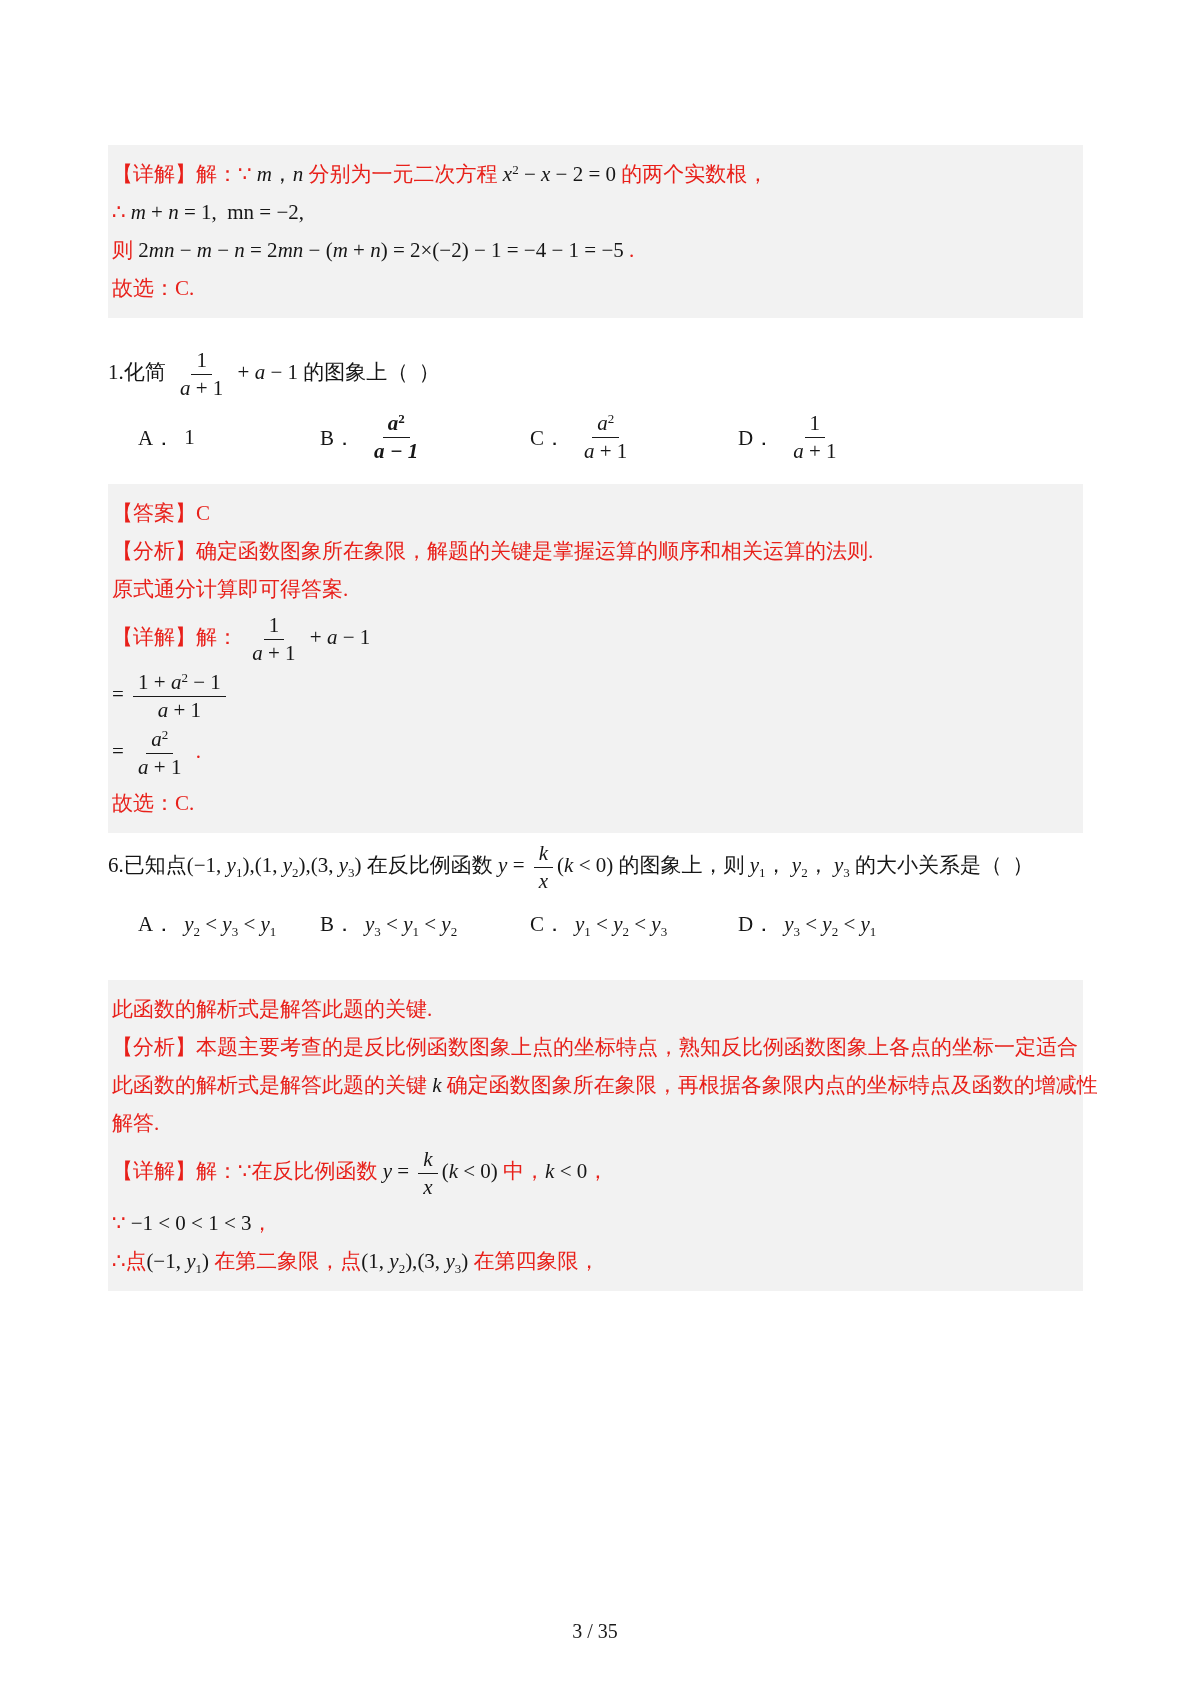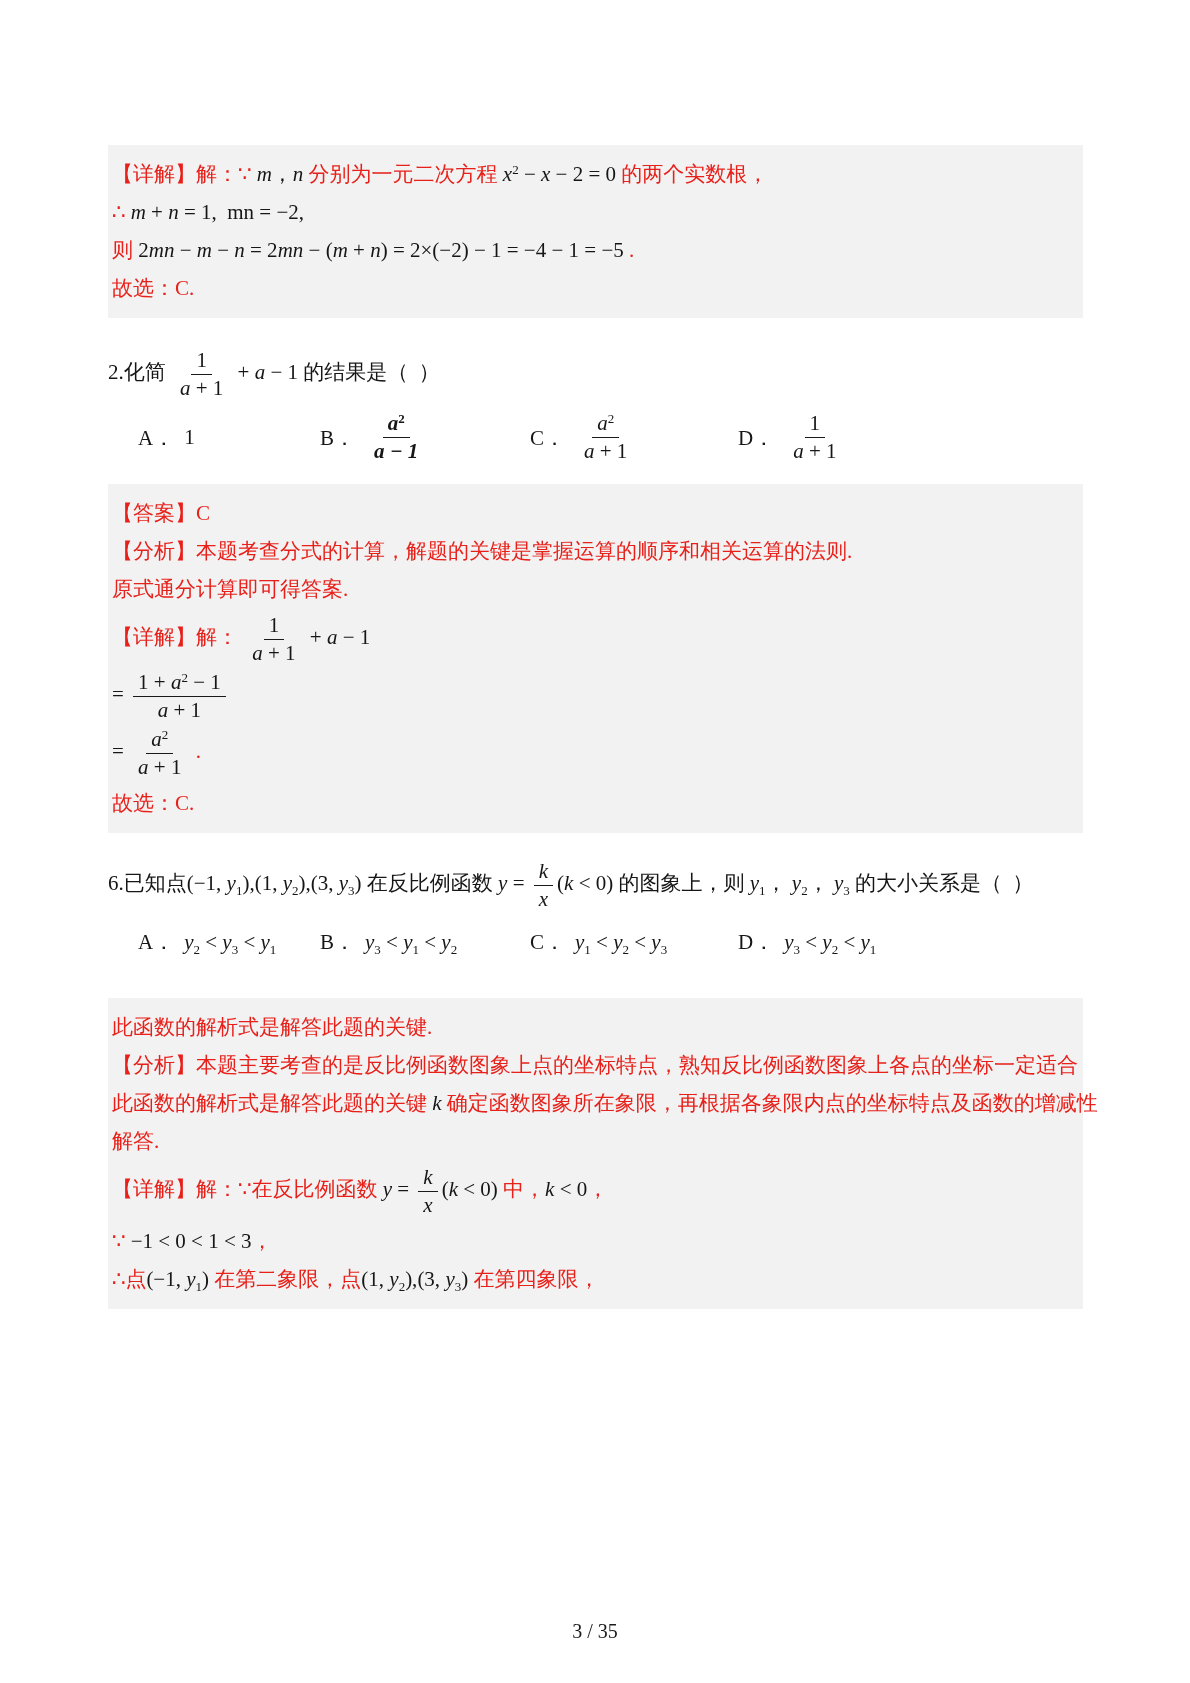--- a/index.html
+++ b/index.html
@@ -32,45 +32,45 @@
   .b1{margin-top:145px;}
   .q5{margin-top:30px;}
   .options{display:flex;align-items:center;padding-left:30px;margin-top:10px;}
   .opt{display:flex;align-items:center;white-space:nowrap;}
   .opt:nth-child(1){width:182px;}
   .opt:nth-child(2){width:210px;}
   .opt:nth-child(3){width:208px;}
   .opt:nth-child(4){flex:1;}
   .opt-label{margin-right:10px;}
   .b2{margin-top:20px;}
-  .q6{margin-top:26px;}
+  .q6{margin-top:8px;}
   .q6 .options{margin-top:16px;}
   .b3{margin-top:42px;}
   .page-footer{
     position:absolute;top:1620px;left:0;right:0;
     text-align:center;font-size:20px;color:#1a1a1a;
   }
 </style>
 </head>
 <body>
 
 <div class="page">
 
   <section class="content-block ans-block b1">
     <div class="line"><span class="seg red">【详解】</span><span class="seg red">解：</span><span class="seg red">∵ </span><span class="seg it">m</span><span class="seg">，</span><span class="seg it">n</span><span class="seg red"> 分别为一元二次方程 </span><span class="seg it">x</span><span class="seg sup">2</span><span class="seg"> − </span><span class="seg it">x</span><span class="seg"> − 2 = 0</span><span class="seg red"> 的两个实数根，</span></div>
     <div class="line"><span class="seg red">∴ </span><span class="seg it">m</span><span class="seg"> + </span><span class="seg it">n</span><span class="seg"> = 1,  </span><span class="seg">mn</span><span class="seg"> = −2,</span></div>
     <div class="line"><span class="seg red">则 </span><span class="seg">2</span><span class="seg it">mn</span><span class="seg"> − </span><span class="seg it">m</span><span class="seg"> − </span><span class="seg it">n</span><span class="seg"> = 2</span><span class="seg it">mn</span><span class="seg"> − (</span><span class="seg it">m</span><span class="seg"> + </span><span class="seg it">n</span><span class="seg">) = 2×(−2) − 1 = −4 − 1 = −5</span><span class="seg red"> .</span></div>
     <div class="line"><span class="seg red">故选：C.</span></div>
   </section>
 
   <section class="content-block question q5">
-    <div class="line stem"><span class="seg">2.化简 </span><span class="frac">
+    <div class="line stem"><span class="seg">1.化简 </span><span class="frac">
           <span class="fnum"><span class="seg">1</span></span>
           <span class="fden"><span class="seg it">a</span><span class="seg"> + 1</span></span>
-        </span><span class="seg"> + </span><span class="seg it">a</span><span class="seg"> − 1</span><span class="seg"> 的结果是（  ）</span></div>
+        </span><span class="seg"> + </span><span class="seg it">a</span><span class="seg"> − 1</span><span class="seg"> 的图象上（  ）</span></div>
     <div class="options">
       <div class="opt">
         <span class="opt-label">A．</span>
         <span class="opt-body"><span class="seg">1</span></span>
       </div>
       <div class="opt">
         <span class="opt-label">B．</span>
         <span class="opt-body"><span class="frac">
               <span class="fnum"><span class="seg it bd">a</span><span class="seg bd sup">2</span></span>
               <span class="fden"><span class="seg it bd">a − 1</span></span>
@@ -88,21 +88,21 @@
         <span class="opt-body"><span class="frac">
               <span class="fnum"><span class="seg">1</span></span>
               <span class="fden"><span class="seg it">a</span><span class="seg"> + 1</span></span>
             </span></span>
       </div>
     </div>
   </section>
 
   <section class="content-block ans-block b2">
     <div class="line"><span class="seg red">【答案】</span><span class="seg red">C</span></div>
-    <div class="line"><span class="seg red">【分析】</span><span class="seg red">本题考查分式的计算，解题的关键是掌握运算的顺序和相关运算的法则.</span></div>
+    <div class="line"><span class="seg red">【分析】</span><span class="seg red">确定函数图象所在象限，解题的关键是掌握运算的顺序和相关运算的法则.</span></div>
     <div class="line"><span class="seg red">原式通分计算即可得答案.</span></div>
     <div class="line"><span class="seg red">【详解】</span><span class="seg red">解： </span><span class="frac">
           <span class="fnum"><span class="seg">1</span></span>
           <span class="fden"><span class="seg it">a</span><span class="seg"> + 1</span></span>
         </span><span class="seg"> + </span><span class="seg it">a</span><span class="seg"> − 1</span></div>
     <div class="line"><span class="seg">= </span><span class="frac">
           <span class="fnum"><span class="seg">1 + </span><span class="seg it">a</span><span class="seg sup">2</span><span class="seg"> − 1</span></span>
           <span class="fden"><span class="seg it">a</span><span class="seg"> + 1</span></span>
         </span></div>
     <div class="line"><span class="seg">= </span><span class="frac">

